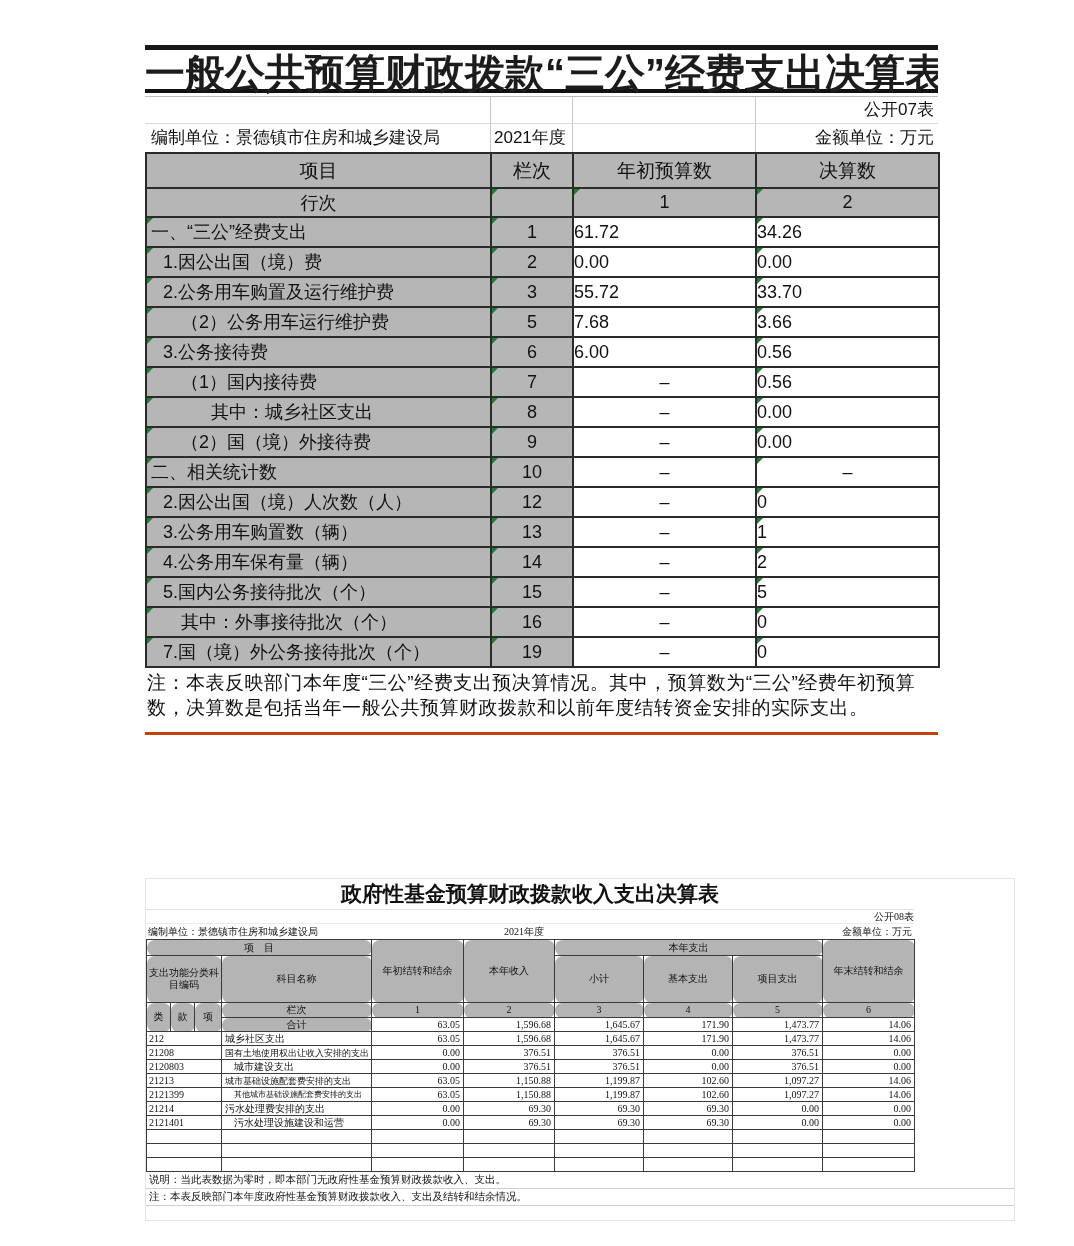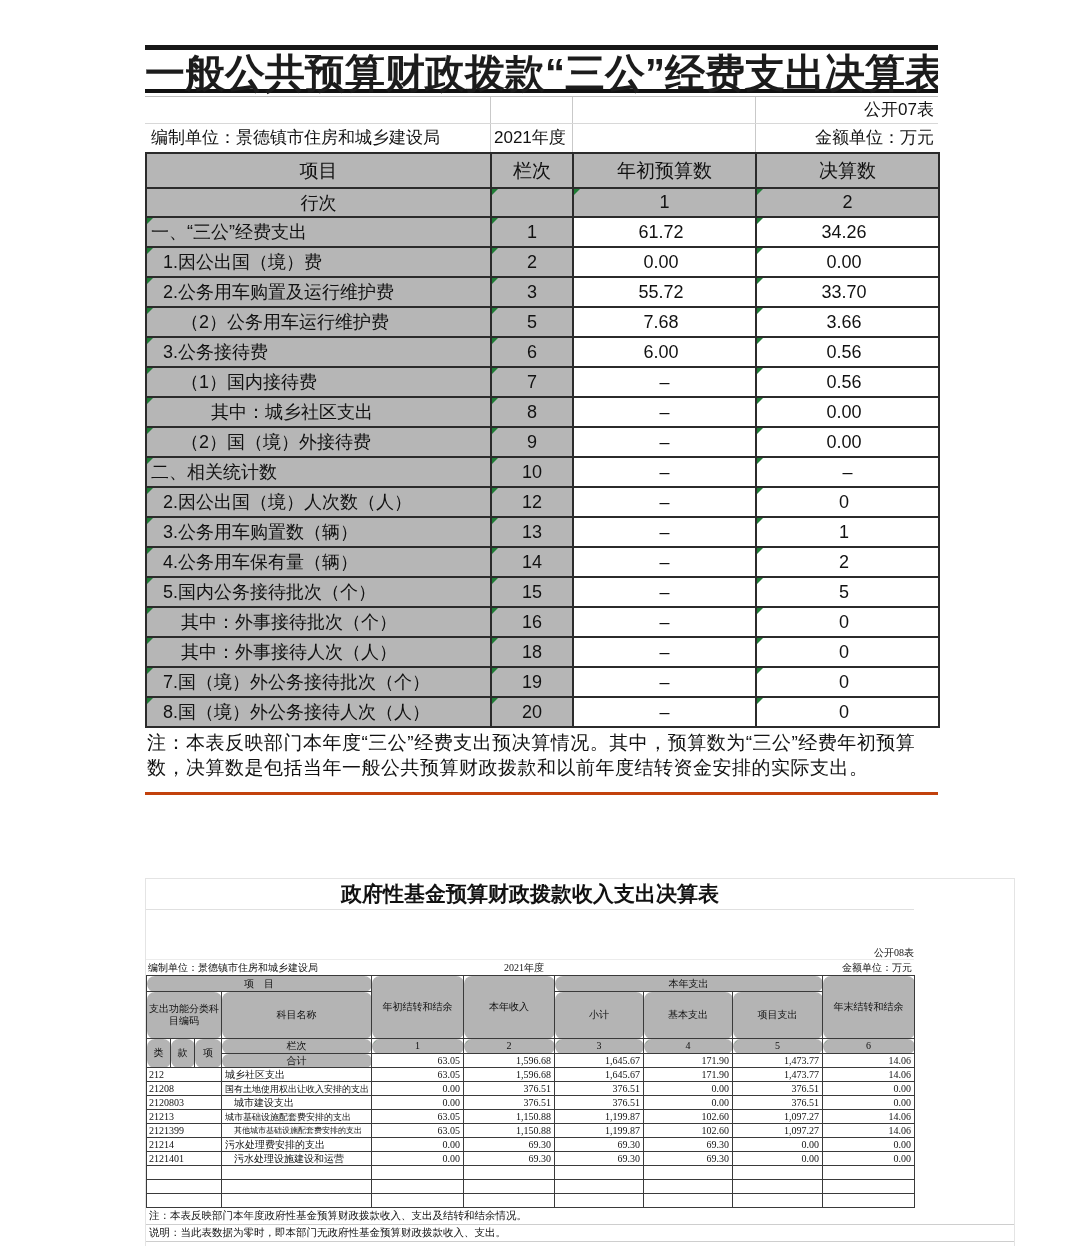--- a/index.html
+++ b/index.html
@@ -18,35 +18,35 @@
   .t1-info .year{position:absolute;left:349px;}
   .t1-info .unit{position:absolute;right:4px;}
 
   table.t1{border-collapse:collapse;table-layout:fixed;width:793px;font-size:18px;}
   table.t1 td{border:2px solid #2b2b2b;height:28px;padding:0;overflow:hidden;white-space:nowrap;position:relative;}
   table.t1 tr.hdr1 td{height:33px;font-size:19px;}
   table.t1 tr.hdr2 td{height:27px;margin-left:48px;}
   .gray{background:#b6b6b6;}
   .white{background:#fff;}
   td.cc{text-align:center;}
-  td.rr{text-align:center;padding-right:7px !important;}
+  td.rr{text-align:left;padding-right:7px !important;}
   td.lab{text-align:left;}
   .i0{padding-left:4px !important;margin-top:8px;}
   .i1{padding-left:16px !important;}
   .i2{padding-left:34px !important;}
   .i3{padding-left:64px !important;}
   
   .gt::before{content:"";position:absolute;top:0;left:0;width:0;height:0;
     border-top:6px solid #1f7d36;border-right:6px solid transparent;}
   .t1-note{height:62px;overflow:hidden;font-size:19px;line-height:1.32;padding:2px 2px 0 2px;letter-spacing:0.5px;border-bottom:3px solid #c2410c;}
 
   
   .page2{position:absolute;left:145px;top:878px;width:868px;background:#fff;border:1px solid #e4e4e4;font-family:"Liberation Serif",serif;}
   .t2-title{height:30px;line-height:30px;text-align:center;font-size:21px;font-weight:bold;width:768px;border-bottom:1px solid #e0e0e0;}
-  .t2-code{height:13px;line-height:13px;text-align:right;font-size:10px;width:768px;border-bottom:1px solid #ececec;margin-top:36px;}
+  .t2-code{height:13px;line-height:13px;text-align:right;font-size:10px;width:768px;border-bottom:1px solid #ececec;}
   .t2-info{height:15px;line-height:15px;font-size:10px;width:768px;position:relative;}
   .t2-info .prep{position:absolute;left:2px;}
   .t2-info .year{position:absolute;left:358px;}
   .t2-info .unit{position:absolute;right:2px;}
 
   table.t2{border-collapse:collapse;table-layout:fixed;width:768px;font-size:10px;}
   table.t2 td{border:1px solid #3a3a3a;padding:0 2px;overflow:hidden;white-space:nowrap;position:relative;height:13px;line-height:12px;}
   table.t2 tr.rA td{height:15px;}
   table.t2 tr.rB td{height:46px;white-space:normal;line-height:1.25;}
   table.t2 tr.rC td{height:14px;}
@@ -179,34 +179,22 @@
           <td class="white cc">–</td>
           <td class="white rr gt">5</td>
         </tr>
     <tr>
           <td class="gray lab i2 gt">其中：外事接待批次（个）</td>
           <td class="gray cc gt">16</td>
           <td class="white cc">–</td>
           <td class="white rr gt">0</td>
         </tr>
     <tr>
-          <td class="gray lab i2 gt">其中：外事接待人次（人）</td>
-          <td class="gray cc gt">18</td>
-          <td class="white cc">–</td>
-          <td class="white rr gt">0</td>
-        </tr>
-    <tr>
           <td class="gray lab i1 gt">7.国（境）外公务接待批次（个）</td>
           <td class="gray cc gt">19</td>
-          <td class="white cc">–</td>
-          <td class="white rr gt">0</td>
-        </tr>
-    <tr>
-          <td class="gray lab i1 gt">8.国（境）外公务接待人次（人）</td>
-          <td class="gray cc gt">20</td>
           <td class="white cc">–</td>
           <td class="white rr gt">0</td>
         </tr>
   </tbody>
     </table>
 
   <div class="t1-note">注：本表反映部门本年度“三公”经费支出预决算情况。其中，预算数为“三公”经费年初预算数，决算数是包括当年一般公共预算财政拨款和以前年度结转资金安排的实际支出。</div>
 </div>
 
 <div class="page2">
@@ -364,17 +352,17 @@
           <td></td>
           <td></td>
           <td></td>
           <td></td>
           <td></td>
         </tr>
   </tbody>
     </table>
 
   <div class="t2-notes">
+    <div>说明：当此表数据为零时，即本部门无政府性基金预算财政拨款收入、支出。</div>
     <div>注：本表反映部门本年度政府性基金预算财政拨款收入、支出及结转和结余情况。</div>
-    <div>说明：当此表数据为零时，即本部门无政府性基金预算财政拨款收入、支出。</div>
   </div>
   <div class="t2-pad"></div>
 </div>
 
 </body></html>

